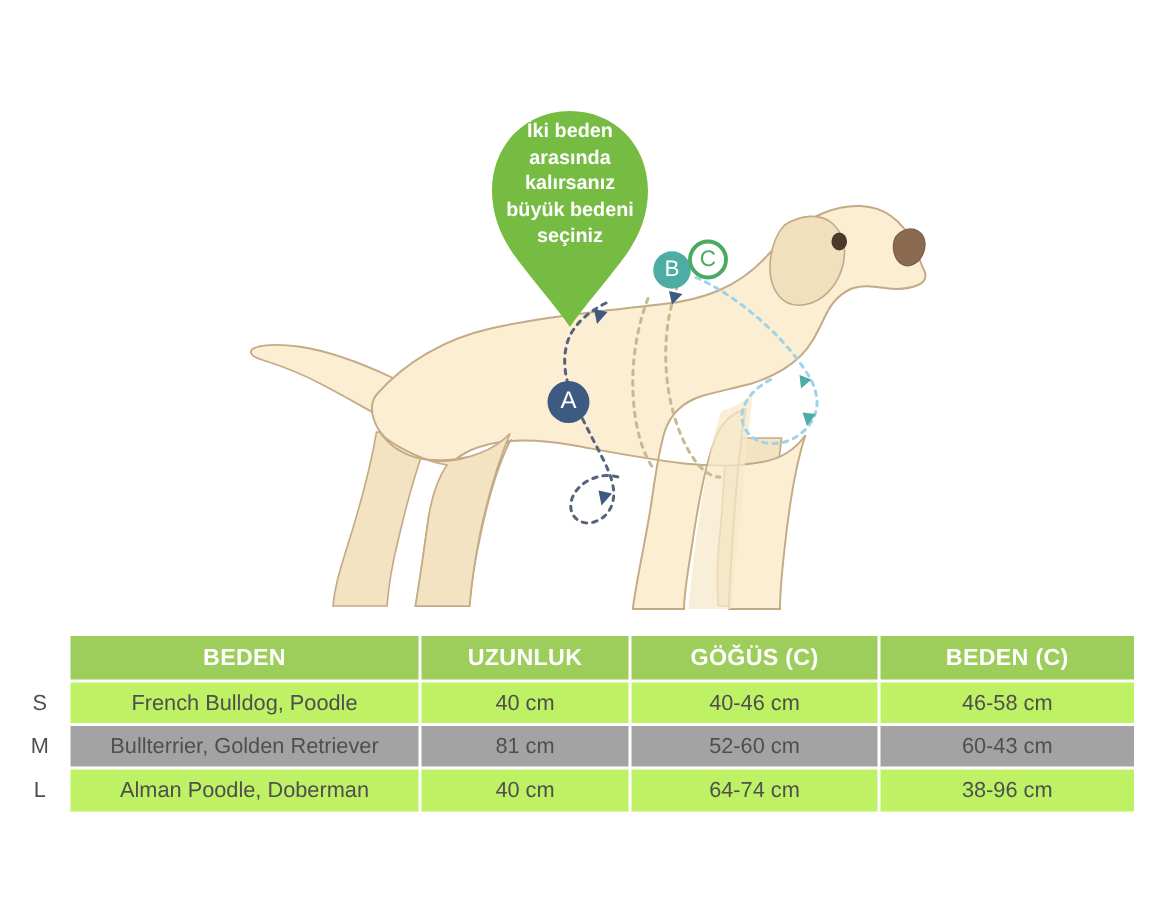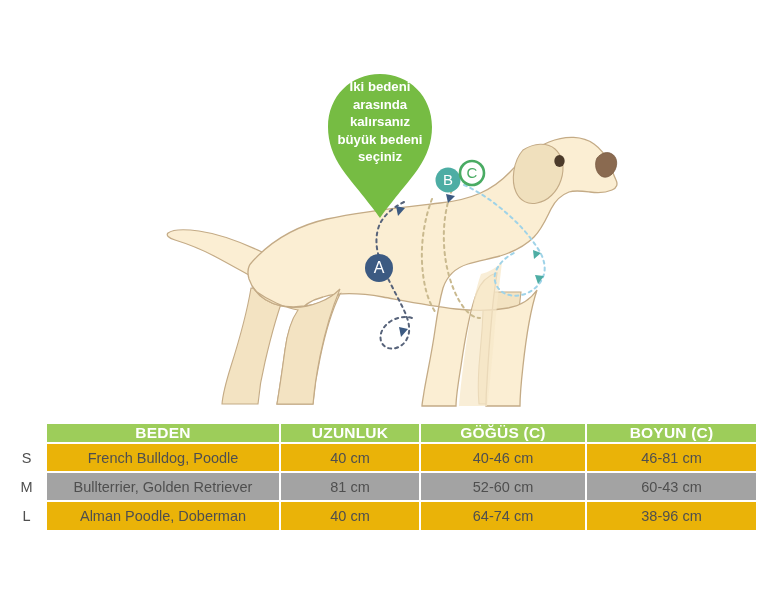--- a/index.html
+++ b/index.html
@@ -44,36 +44,36 @@
     color: #4f4f4f;
     border-right: 2px solid #ffffff;
     border-bottom: 2px solid #ffffff;
   }
   #size-table th {
     background: #9dcd5a;
     color: #ffffff;
     font-weight: bold;
     font-size: 15.5px;
     letter-spacing: .2px;
-    height: 19px;
+    height: 30px;
   }
   #size-table th.blank-head {
     background: #ffffff;
     border-right: 2px solid #ffffff;
   }
   #size-table td:last-child, #size-table th:last-child { border-right: none; }
   #size-table tr:last-child td { border-bottom: none; }
 
   .col-size  { width: 38px; }
   .col-breed { width: 234px; }
   .col-len   { width: 140px; }
   .col-chest { width: 166px; }
   .col-neck  { width: 170px; }
 
-  .row-odd  td { background: #eab308; }
+  .row-odd  td { background: #bef264; }
   .row-even td { background: #a3a3a3; }
 
   td.size-cell {
     color: #cfcfcf;
     font-size: 17px;
     background: #ffffff !important;
     border-right: 2px solid #e8e8e8;
   }
   .row-even td.size-cell { background: #ffffff !important; }
 </style>
@@ -211,21 +211,21 @@
     </g>
     <g>
       <circle cx="472" cy="173" r="12" fill="#ffffff" stroke="#49ab63" stroke-width="2.6"></circle>
     </g>
   </svg>
 
   <div style="position:absolute; left:328px; top:78px; width:104px;
               text-align:center; color:#ffffff; font-weight:bold;
               font-size:13.2px; line-height:17.5px;
               font-family:'Liberation Sans', sans-serif;">
-    <div>İki bedeni</div>
+    <div>İki beden</div>
     <div>arasında</div>
     <div>kalırsanız</div>
     <div>büyük bedeni</div>
     <div>seçiniz</div>
   </div>
 
   <div style="position:absolute; left:365px; top:257px; width:28px; height:22px;
               line-height:22px; text-align:center; color:#ffffff;
               font-size:16px; font-family:'Liberation Sans', sans-serif;">A</div>
   <div style="position:absolute; left:435px; top:170px; width:26px; height:20px;
@@ -243,30 +243,30 @@
       <col class="col-len">
     <col class="col-chest">
       <col class="col-neck">
   </colgroup>
   <thead>
     <tr>
       <th class="blank-head"></th>
       <th>BEDEN</th>
       <th>UZUNLUK</th>
       <th>GÖĞÜS (C)</th>
-      <th>BOYUN (C)</th>
+      <th>BEDEN (C)</th>
     </tr>
   </thead>
   <tbody>
     <tr class="row-odd">
       <td class="size-cell">S</td>
       <td>French Bulldog, Poodle</td>
       <td>40 cm</td>
       <td>40-46 cm</td>
-      <td>46-81 cm</td>
+      <td>46-58 cm</td>
     </tr>
     <tr class="row-even">
       <td class="size-cell">M</td>
       <td>Bullterrier, Golden Retriever</td>
       <td>81 cm</td>
       <td>52-60 cm</td>
       <td>60-43 cm</td>
     </tr>
     <tr class="row-odd">
       <td class="size-cell">L</td>

